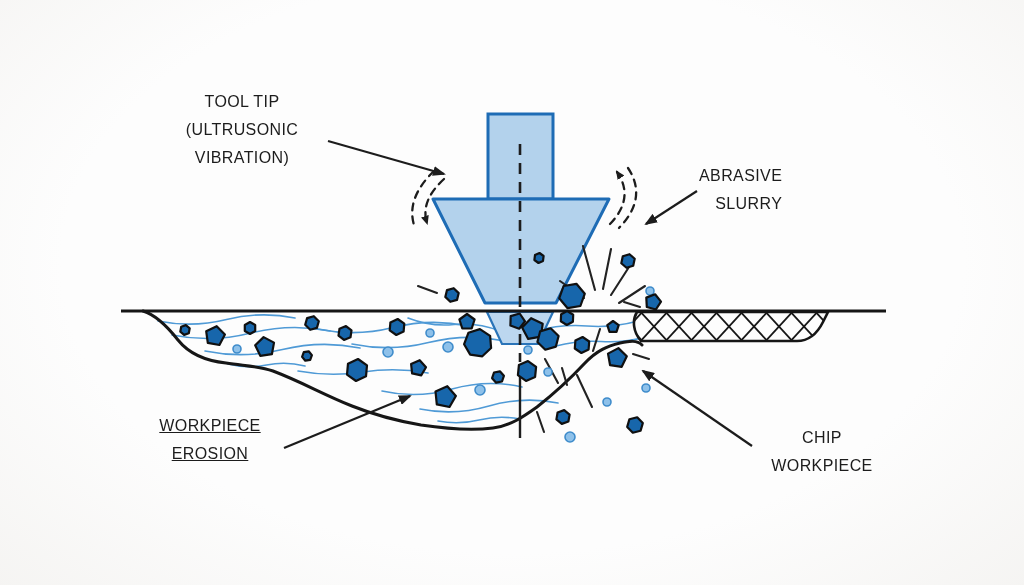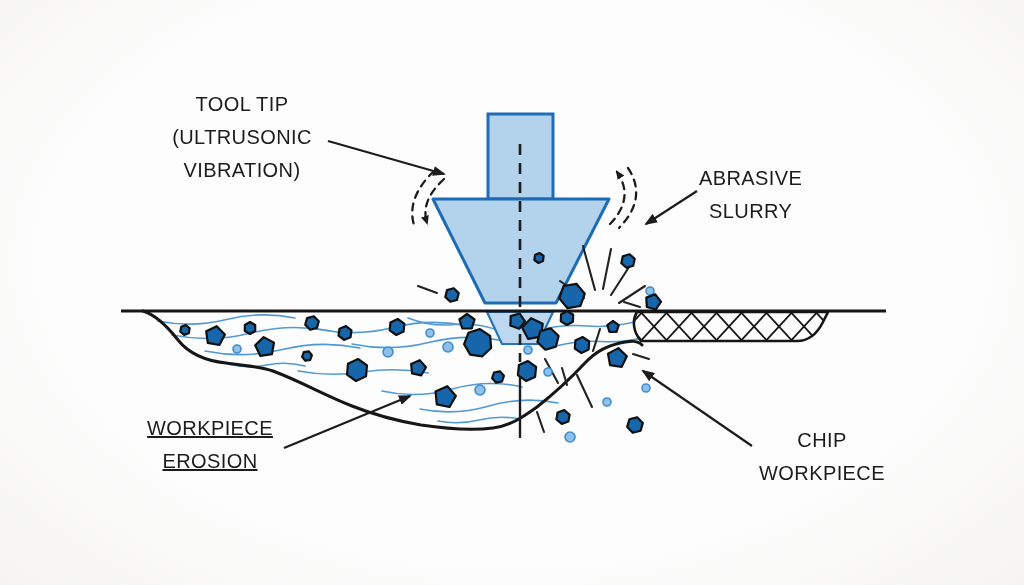--- a/index.html
+++ b/index.html
@@ -7,26 +7,26 @@
     width:1024px;height:585px;overflow:hidden;
     font-family:"Liberation Sans", sans-serif;
     background:#fafafa;
   }
   .stage{
     position:relative;width:1024px;height:585px;
     background:radial-gradient(ellipse 80% 90% at 50% 45%, #fdfdfd 55%, #f4f3f1 92%, #ecebe9 100%);
   }
   svg.canvas{position:absolute;left:0;top:0;}
   .lbl{
-    position:absolute;color:#1c1c1c;font-size:20px;line-height:33px;
+    position:absolute;color:#1c1c1c;font-size:16px;line-height:28px;
     font-weight:500;letter-spacing:.4px;white-space:pre-line;
   }
   .lbl.center{text-align:center;}
   #lbl-tool-tip{left:137px;top:88px;width:210px;}
-  #lbl-abrasive{left:699px;top:162px;text-align:center;}
+  #lbl-abrasive{left:699px;top:162px;text-align:right;}
   #lbl-erosion{left:120px;top:412px;width:180px;text-decoration:underline;}
   #lbl-chip{left:731px;top:424px;width:182px;}
 </style>
 </head>
 <body>
 
 <div class="stage">
   <svg class="canvas" width="1024" height="585" viewBox="0 0 1024 585">
       <defs>
         <marker id="arrow" markerWidth="13" markerHeight="10" refX="11" refY="5" orient="auto" markerUnits="userSpaceOnUse">

